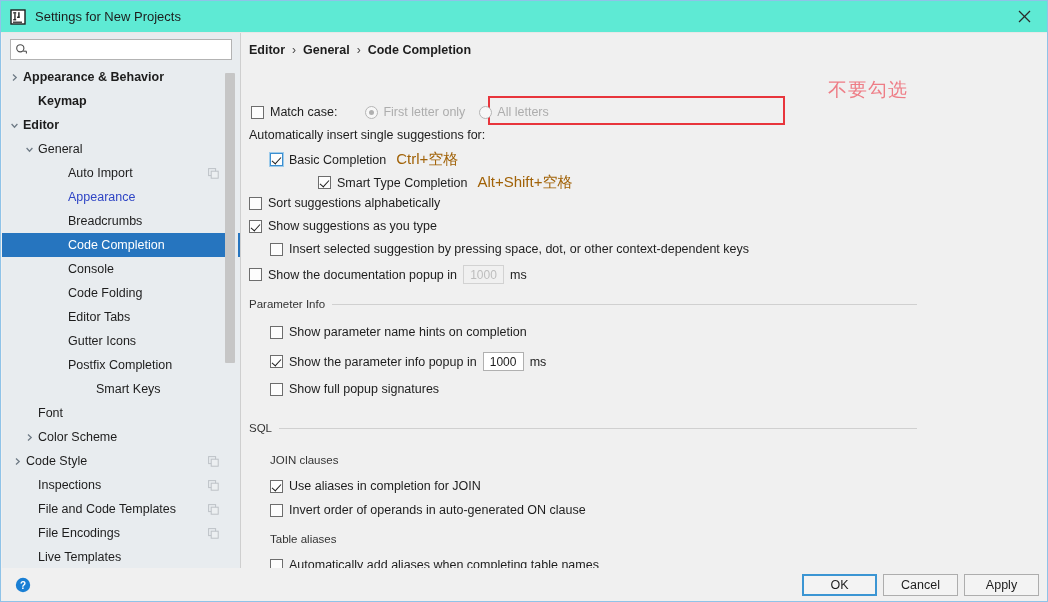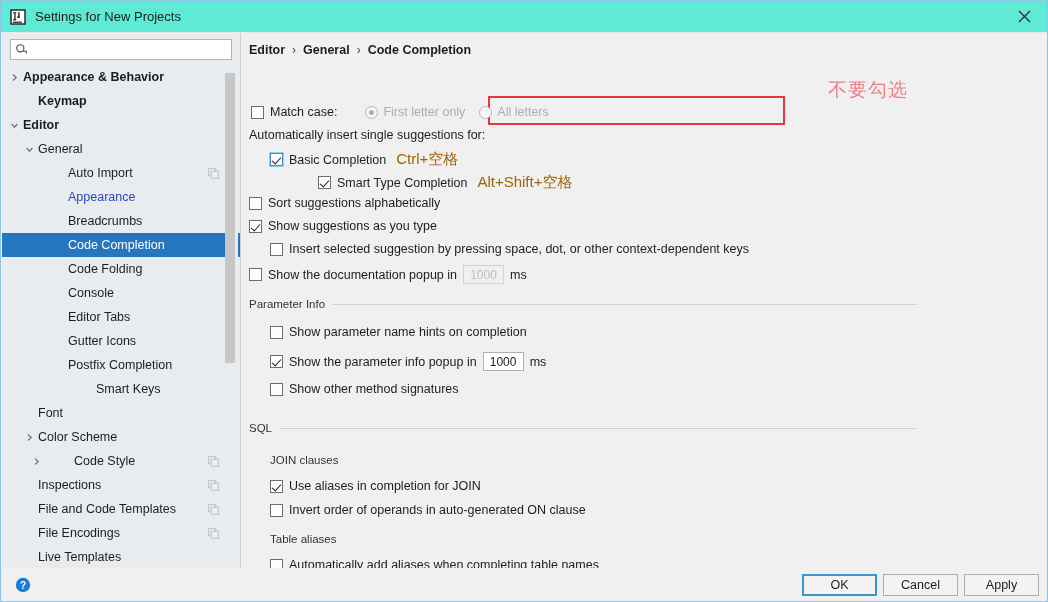--- a/index.html
+++ b/index.html
@@ -325,25 +325,25 @@
           <div class="tree-item" style="padding-left: 51px;">
             <span class="arrow"></span>
             <span class="lbl">Breadcrumbs</span>
           </div>
           <div class="tree-item sel" style="padding-left: 51px;">
             <span class="arrow"></span>
             <span class="lbl">Code Completion</span>
           </div>
           <div class="tree-item" style="padding-left: 51px;">
             <span class="arrow"></span>
+            <span class="lbl">Console</span>
+          </div>
+          <div class="tree-item" style="padding-left: 51px;">
+            <span class="arrow"></span>
             <span class="lbl">Code Folding</span>
-          </div>
-          <div class="tree-item" style="padding-left: 51px;">
-            <span class="arrow"></span>
-            <span class="lbl">Console</span>
           </div>
           <div class="tree-item" style="padding-left: 51px;">
             <span class="arrow"></span>
             <span class="lbl">Editor Tabs</span>
           </div>
           <div class="tree-item" style="padding-left: 51px;">
             <span class="arrow"></span>
             <span class="lbl">Gutter Icons</span>
           </div>
           <div class="tree-item" style="padding-left: 51px;">
@@ -359,21 +359,21 @@
             <span class="lbl">Font</span>
           </div>
           <div class="tree-item" style="padding-left: 21px;">
             <span class="arrow">
               <svg width="9" height="9" viewBox="0 0 9 9">
                 <polyline points="3,1.6 6.2,4.5 3,7.4" fill="none" stroke="#6f7b86" stroke-width="1.3"></polyline>
               </svg>
             </span>
             <span class="lbl">Color Scheme</span>
           </div>
-          <div class="tree-item" style="padding-left: 28px; gap: 29px;">
+          <div class="tree-item" style="padding-left: 9px;">
             <span class="arrow">
               <svg width="9" height="9" viewBox="0 0 9 9">
                 <polyline points="3,1.6 6.2,4.5 3,7.4" fill="none" stroke="#6f7b86" stroke-width="1.3"></polyline>
               </svg>
             </span>
             <span class="lbl">Code Style</span>
             <span class="copyicon"><svg width="11" height="11" viewBox="0 0 11 11">
                 <rect x="0.6" y="0.6" width="7" height="7" fill="none" stroke="#9aa0a6" stroke-width="1"></rect>
                 <rect x="3.2" y="3.2" width="7" height="7" fill="#f0f2f4" stroke="#9aa0a6" stroke-width="1"></rect>
               </svg></span>
@@ -486,21 +486,21 @@
 
     <div class="row" style="left:29px; top:319px;">
       <span class="cb checked"></span>
       <span class="inline-label">Show the parameter info popup in</span>
       <span class="numfield">1000</span>
       <span class="unit">ms</span>
     </div>
 
     <div class="row" style="left:29px; top:349px;">
       <span class="cb"></span>
-      <span>Show other method signatures</span>
+      <span>Show full popup signatures</span>
     </div>
 
     <div class="grouphdr" style="left:8px; top:389px;">
       <span class="gl">SQL</span>
       <span class="line"></span>
     </div>
 
     <div class="sublabel" style="left:29px; top:421px;">JOIN clauses</div>
 
     <div class="row" style="left:29px; top:446px;">

